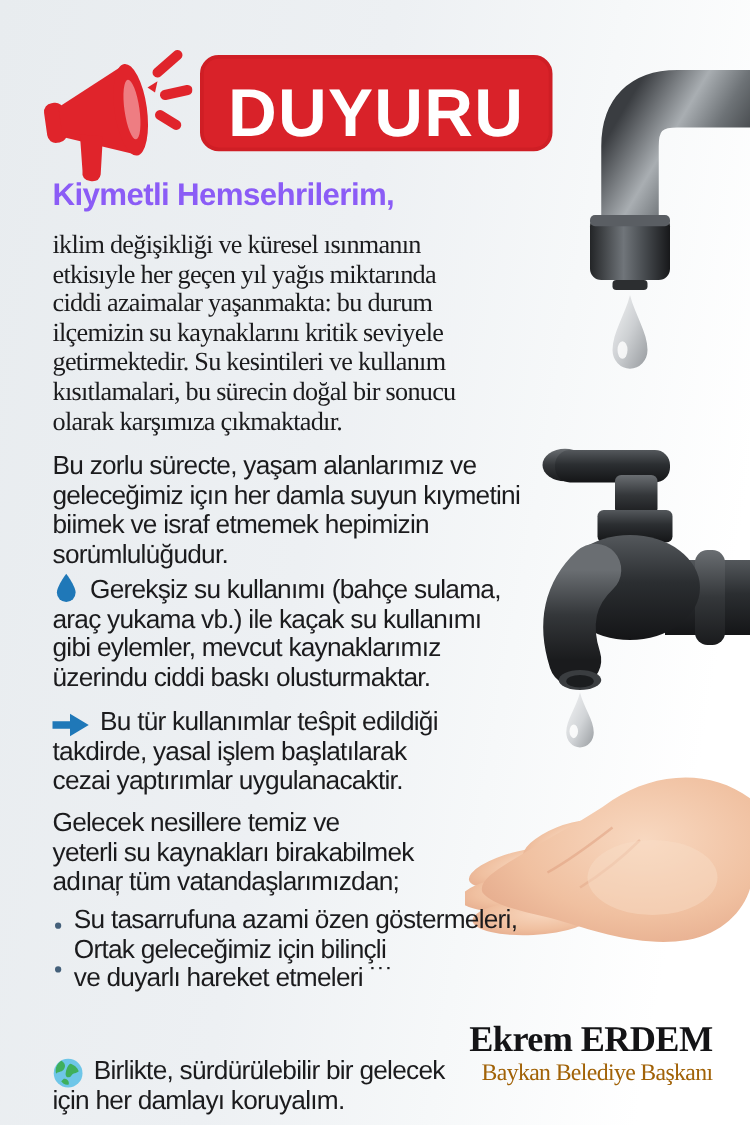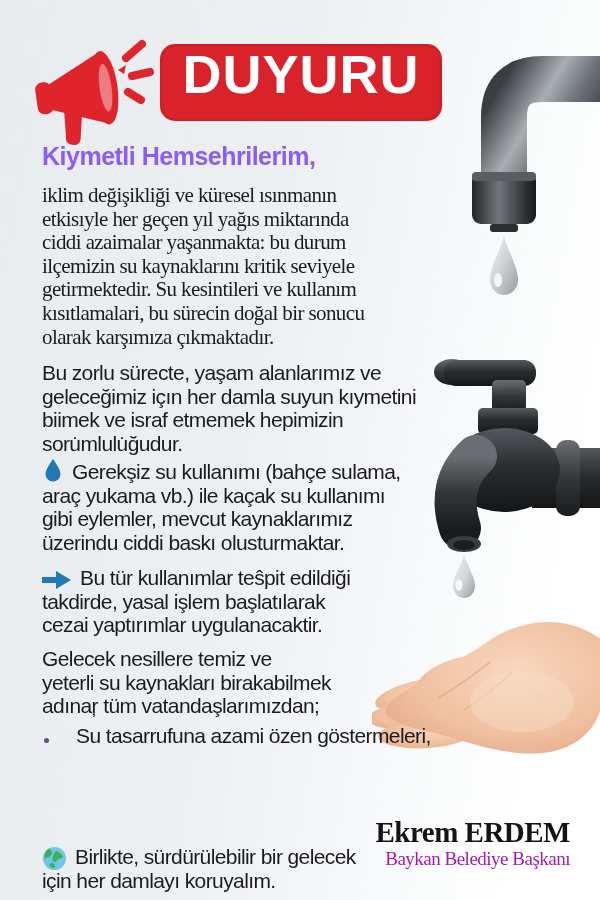--- a/index.html
+++ b/index.html
@@ -6,54 +6,54 @@
   body{
     width:600px;height:900px;position:relative;overflow:hidden;
     font-family:"Liberation Sans","DejaVu Sans",sans-serif;
     background:linear-gradient(100deg,#e8ecef 0%,#edf0f3 42%,#f6f8f9 66%,#ffffff 88%);
   }
   .abs{position:absolute;}
   
   .banner{
     left:160px;top:44px;width:282px;height:77px;
     background:#d92229;border:3px solid #cf1e25;border-radius:15px;
-    display:flex;align-items:flex-start;justify-content:center;box-sizing:border-box;
+    display:flex;align-items:flex-end;justify-content:center;box-sizing:border-box;
   }
   .banner span{
     color:#ffffff;font-size:54px;font-weight:700;letter-spacing:1px;line-height:1;
   }
   
   .greeting{
     left:42px;top:142px;font-size:25px;font-weight:700;color:#8b5cf6;letter-spacing:-0.5px;
   }
   .para{
     left:42px;color:#1b1b1d;font-size:21px;line-height:23.6px;
     letter-spacing:-0.6px;white-space:pre-line;width:460px;
   }
   .p1{top:184px;font-family:Liberation Serif, serif;}
   .p2{top:361px;}
   .p3{top:460px;text-indent:30px;}
   .p4{top:566px;text-indent:38px;}
   .p5{top:647px;}
   .bullets{left:42px;top:724px;width:420px;}
-  .bullet{display:flex;align-items:center;gap:17px;}
+  .bullet{display:flex;align-items:center;}
   .bullet .dot{
     width:5px;height:5px;border-radius:50%;background:#44607a;
     margin:9px 10px 0 2px;flex:0 0 auto;
   }
   .bullet .btext{
     color:#1b1b1d;font-size:21px;line-height:23.6px;letter-spacing:-0.6px;white-space:pre-line;
   }
   .closing{
     left:42px;top:845px;color:#1b1b1d;font-size:21px;line-height:23.6px;
     letter-spacing:-0.6px;white-space:pre-line;text-indent:33px;width:420px;
   }
   .signature{left:320px;top:816px;width:250px;text-align:right;font-family:Liberation Serif, serif;}
   .sig-name{font-size:29px;font-weight:700;color:#141416;letter-spacing:-0.5px;line-height:32px;}
-  .sig-title{font-size:19px;color:#a21caf;letter-spacing:-0.5px;line-height:22px;}
+  .sig-title{font-size:19px;color:#a16207;letter-spacing:-0.5px;line-height:22px;}
   
   .icon{pointer-events:none;}
 </style>
 </head>
 <body>
 
 <svg class="abs icon" style="left:420px;top:40px;" width="180" height="270" viewBox="0 0 180 270">
   <defs>
     <linearGradient id="pipeG" x1="0" y1="0" x2="1" y2="0.55">
       <stop offset="0" stop-color="#3a3d41"></stop>
@@ -191,20 +191,25 @@
 
 <div class="abs para p5">Gelecek nesillere temiz ve
 yeterli su kaynakları birakabilmek
 adınaŗ tüm vatandaşlarımızdan;</div>
 
 <div class="abs bullets">
   <div class="bullet">
     <span class="dot"></span>
     <div class="btext">Su tasarrufuna azami özen göstermeleri,</div>
   </div>
+  <div class="bullet">
+    <span class="dot"></span>
+    <div class="btext">Ortak geleceğimiz için bilinçli
+ve duyarlı hareket etmeleri ˙˙˙</div>
+  </div>
 </div>
 
 <div class="abs signature">
   <div class="sig-name">Ekrem ERDEM</div>
   <div class="sig-title">Baykan Belediye Başkanı</div>
 </div>
 
 <svg class="abs icon" style="left:42px;top:846px;" width="25" height="25" viewBox="0 0 25 25">
   <circle cx="12.5" cy="12.5" r="11.5" fill="#6ec6e8"></circle>
   <path d="M7 2.5 C10 4 11 7 9 9.5 C7 12 4 11 3 13 C2 10 2.5 5.5 7 2.5 Z" fill="#3faf5c"></path>

